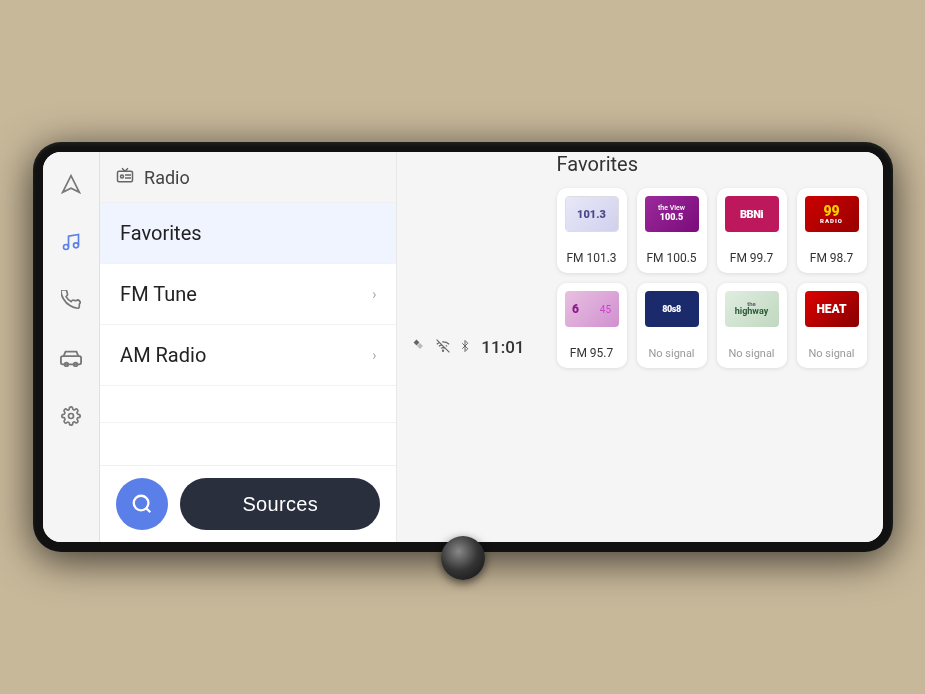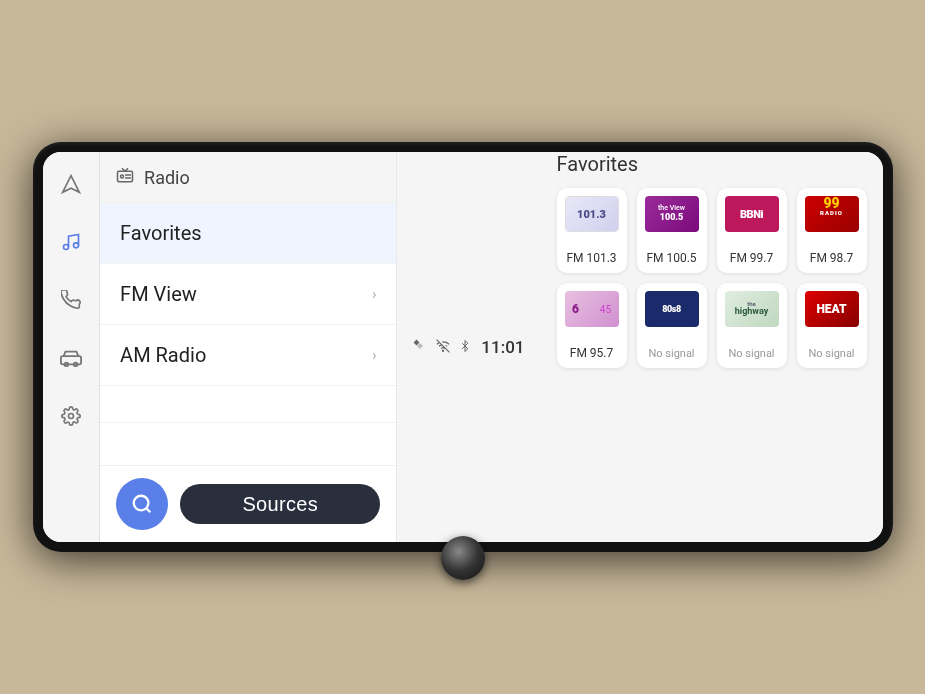--- a/index.html
+++ b/index.html
@@ -135,21 +135,21 @@
       display: flex;
       align-items: center;
       justify-content: center;
       color: #fff;
       font-size: 22px;
       flex-shrink: 0;
     }
 
     .sources-btn {
       flex: 1;
-      height: 40px;
+      height: 52px;
       border-radius: 26px;
       background: #2a2f3e;
       border: none;
       cursor: pointer;
       color: #fff;
       font-size: 20px;
       font-weight: 500;
       letter-spacing: 0.3px;
     }
 
@@ -278,20 +278,21 @@
     }
 
     .logo-99 {
       background: #c00;
     }
     .logo-99-inner {
       width: 100%;
       height: 100%;
       display: flex;
       align-items: center;
+      justify-content: center;
       font-size: 12px;
       font-weight: 900;
       color: #ffcc00;
       background: linear-gradient(135deg, #cc0000, #990000);
     }
 
     .logo-957 {
       background: #e8c0e0;
     }
     .logo-957-inner {
@@ -440,21 +441,21 @@
           </svg>
         </span>
         <span class="menu-header-title">Radio</span>
       </div>
 
       <div class="menu-items">
         <div class="menu-item active">
           <span>Favorites</span>
         </div>
         <div class="menu-item">
-          <span>FM View</span>
+          <span>FM Tune</span>
           <span class="chevron">›</span>
         </div>
         <div class="menu-item">
           <span>AM Radio</span>
           <span class="chevron">›</span>
         </div>
         <div class="menu-item">
           
           
         </div>

